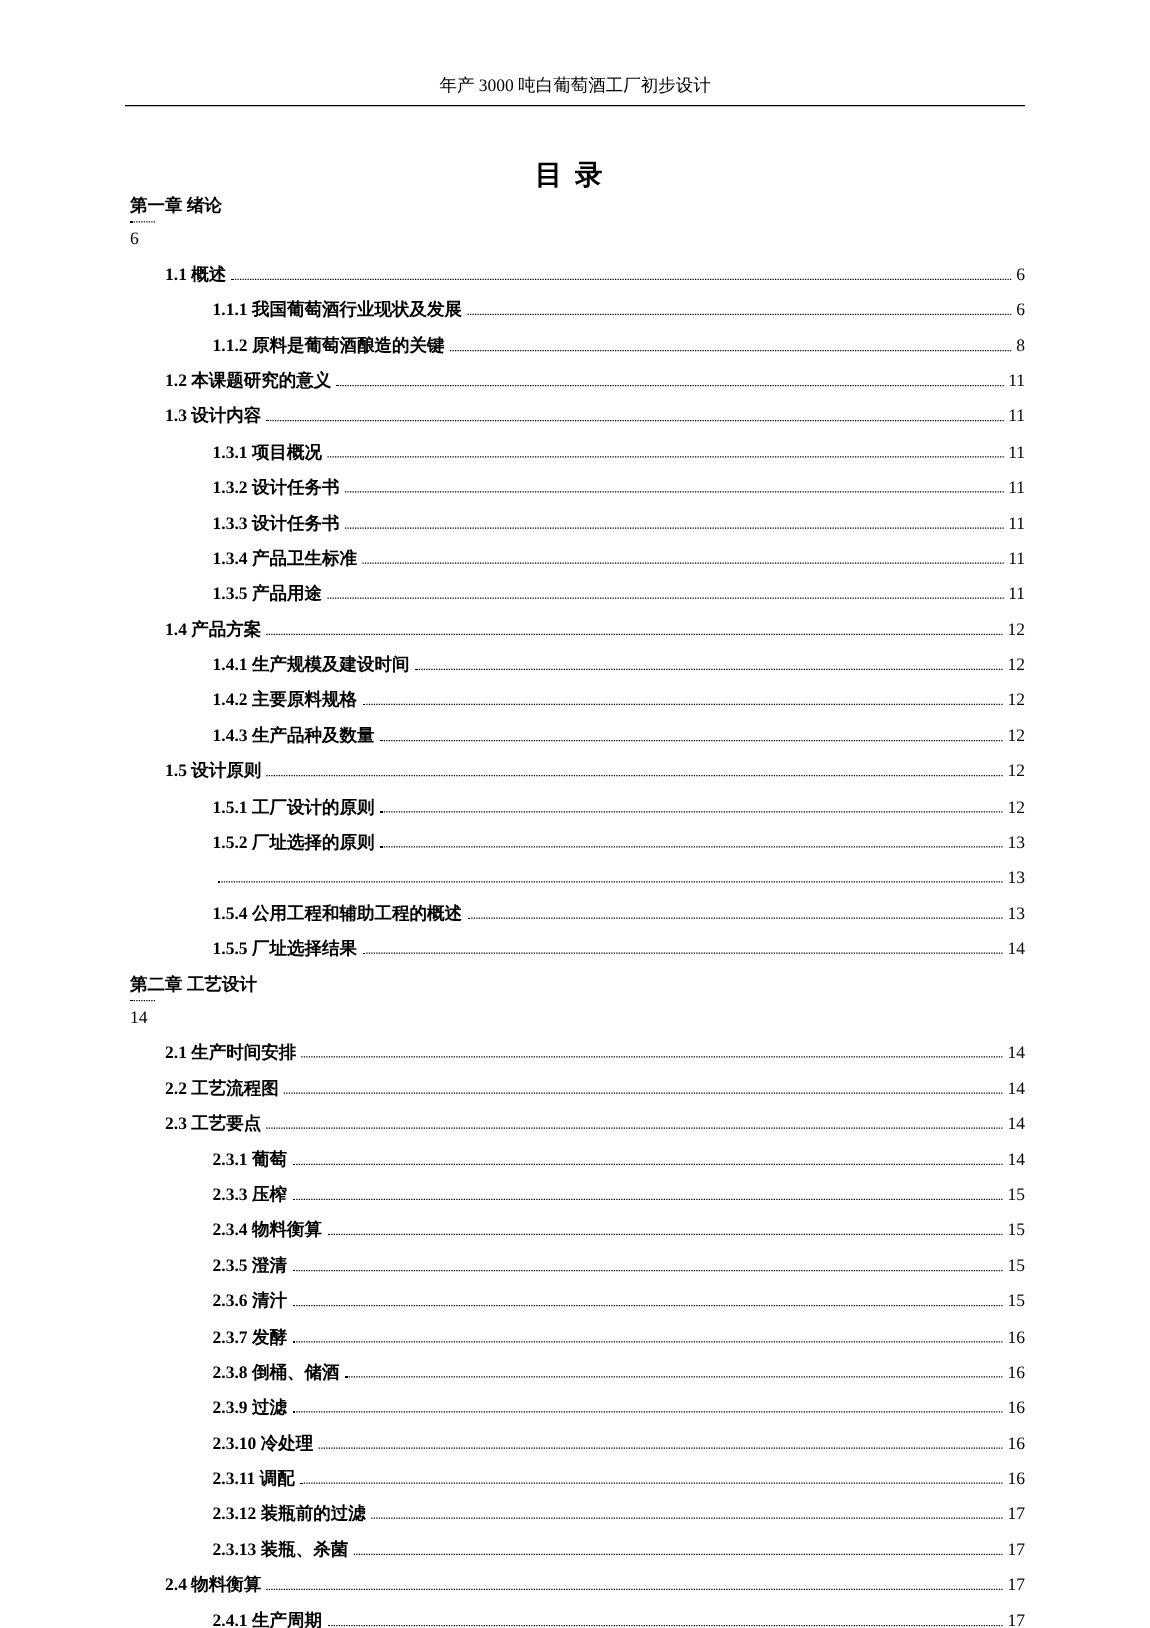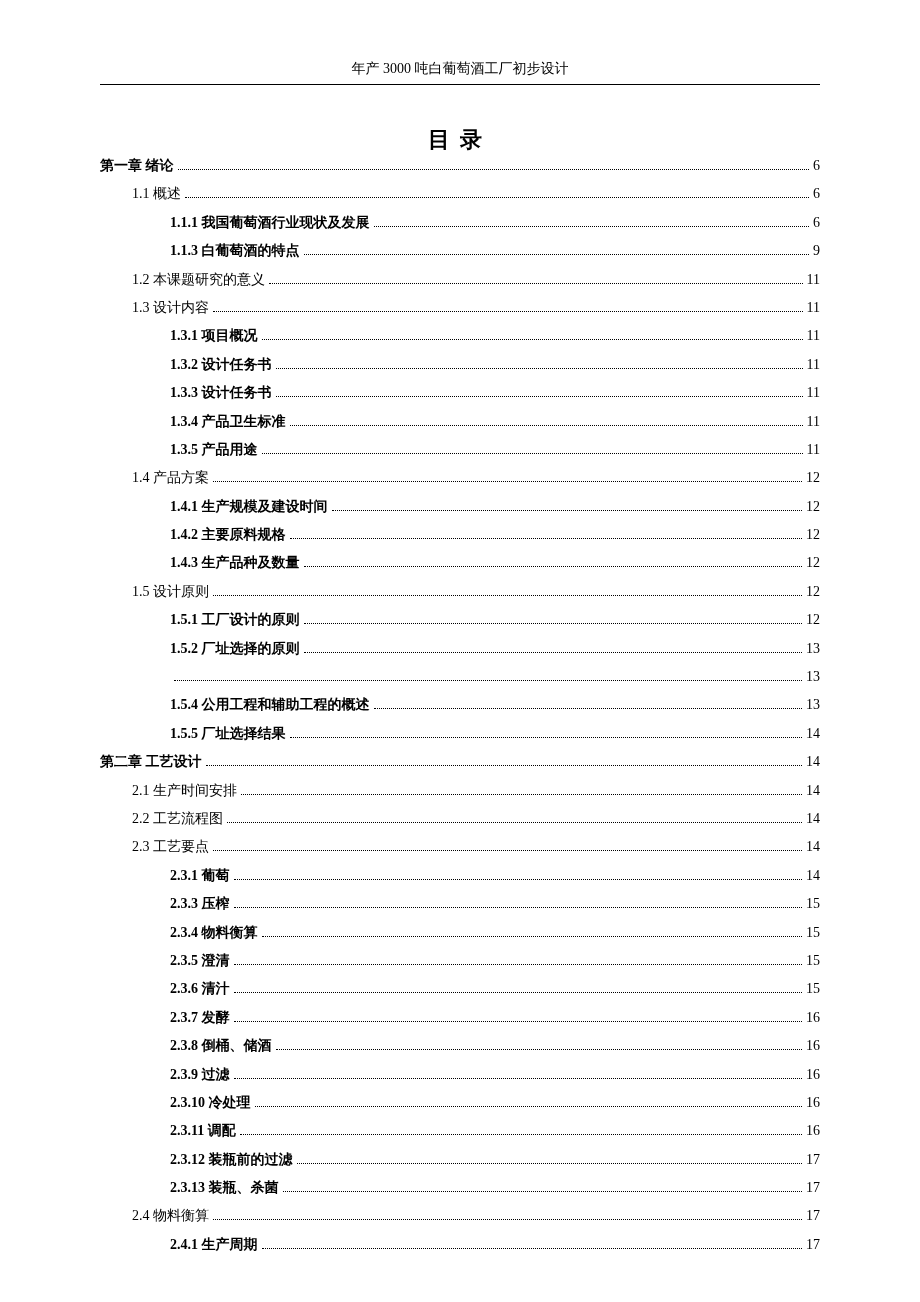--- a/index.html
+++ b/index.html
@@ -37,24 +37,24 @@
     }
     .toc-leader {
       flex: 1;
       border-bottom: 1px dotted #000;
       margin: 0 4px 3px 4px;
       min-width: 20px;
     }
     .toc-page {
       white-space: nowrap;
     }
-    .level-0 { padding-left: 0; }
+    .level-0 { padding-left: 0; flex-direction: column; }
     .level-0 .toc-label { font-weight: bold; }
     .level-1 { padding-left: 32px; }
-    .level-1 .toc-label { font-weight: normal; }
+    .level-1 .toc-label { font-weight: bold; }
     .level-2 { padding-left: 70px; }
   </style>
 </head>
 <body>
 
 <div class="header">
   <span>年产 3000 吨白葡萄酒工厂初步设计</span>
 </div>
 
 <div class="toc-title">目录</div>
@@ -69,23 +69,23 @@
       <span class="toc-label">1.1 概述</span>
       <span class="toc-leader"></span>
       <span class="toc-page">6</span>
     </div>
     <div class="toc-entry level-2">
       <span class="toc-label">1.1.1 我国葡萄酒行业现状及发展</span>
       <span class="toc-leader"></span>
       <span class="toc-page">6</span>
     </div>
     <div class="toc-entry level-2">
-      <span class="toc-label">1.1.3 白葡萄酒的特点</span>
-      <span class="toc-leader"></span>
-      <span class="toc-page">9</span>
+      <span class="toc-label">1.1.2 原料是葡萄酒酿造的关键</span>
+      <span class="toc-leader"></span>
+      <span class="toc-page">8</span>
     </div>
     <div class="toc-entry level-1">
       <span class="toc-label">1.2 本课题研究的意义</span>
       <span class="toc-leader"></span>
       <span class="toc-page">11</span>
     </div>
     <div class="toc-entry level-1">
       <span class="toc-label">1.3 设计内容</span>
       <span class="toc-leader"></span>
       <span class="toc-page">11</span>

